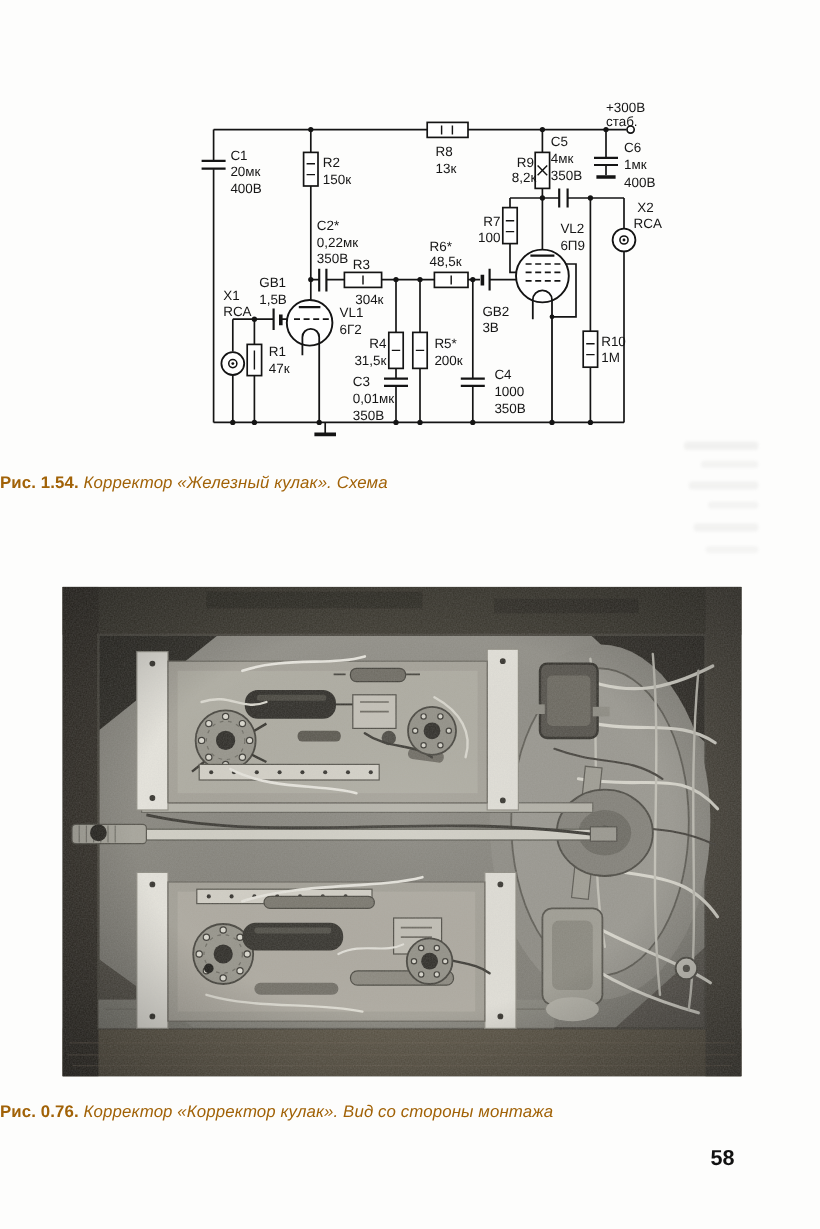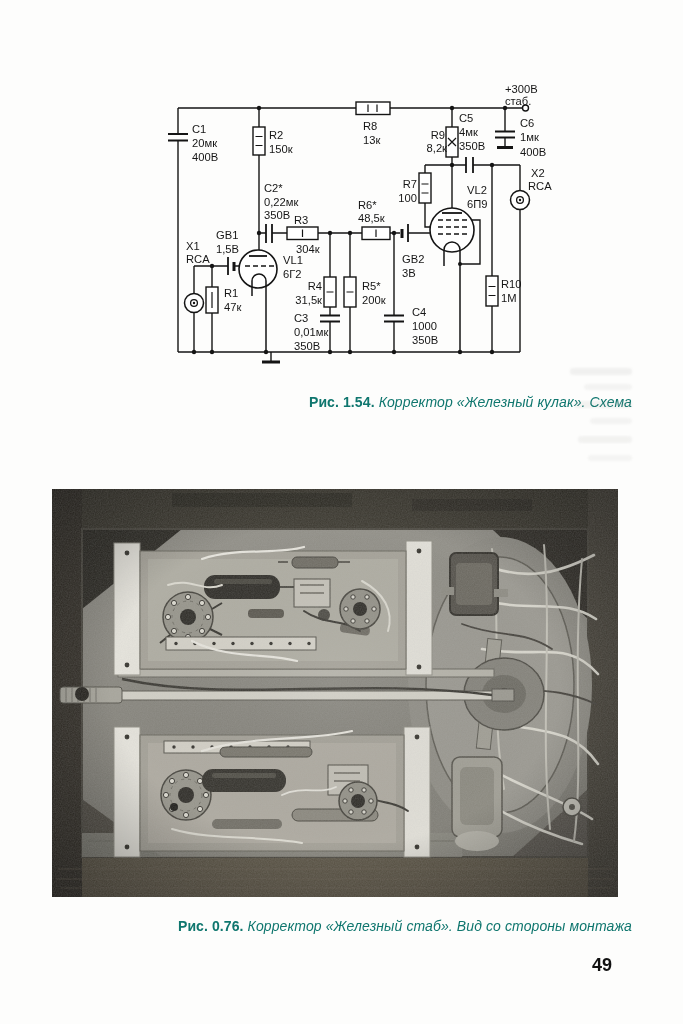--- a/index.html
+++ b/index.html
@@ -7,22 +7,22 @@
     width:683px;height:1024px;position:relative;
     background:#fdfdfc;overflow:hidden;
     font-family:"Liberation Sans", sans-serif;color:#161616;
   }
   .page{position:absolute;inset:0;border-radius:17px;}
   svg text{fill:#161616;font-family:"Liberation Sans",sans-serif;font-size:11.2px;}
   .schematic{position:absolute;left:150px;top:78px;width:410px;height:294px;}
   .photo-wrap{position:absolute;left:52px;top:489px;width:566px;height:408px;}
   .photo-wrap svg{display:block;width:566px;height:408px;}
   .caption{
-    position:absolute;left:0;width:632px;text-align:right;
-    font-size:14px;color:#0f766e;letter-spacing:.1px;
+    position:absolute;left:0;width:632px;text-align:left;
+    font-size:14px;color:#a16207;letter-spacing:.1px;
   }
   .caption b{font-weight:bold;font-style:normal;}
   .caption i{font-style:italic;margin-left:4px;}
   .cap1{top:394px;}
   .cap2{top:918px;}
   .pageno{
     position:absolute;left:592px;top:955px;width:40px;
     font-weight:bold;font-size:18px;color:#111;
   }
   .artifact{position:absolute;background:#8a8a86;border-radius:3px;filter:blur(1.2px);}
@@ -444,17 +444,17 @@
           </g>
         </g>
       </g>
 
       <rect width="566" height="408" fill="url(#vig)"></rect>
       <rect width="566" height="408" filter="url(#ph-grain)" opacity="0.35"></rect>
     </svg>
   </div>
 
   <div class="caption cap2">
-    <b>Рис. 0.76.</b><i>Корректор «Железный стаб». Вид со стороны монтажа</i>
+    <b>Рис. 0.76.</b><i>Корректор «Корректор кулак». Вид со стороны монтажа</i>
   </div>
 
-  <div class="pageno">49</div>
+  <div class="pageno">58</div>
 </div>
 
 </body></html>

